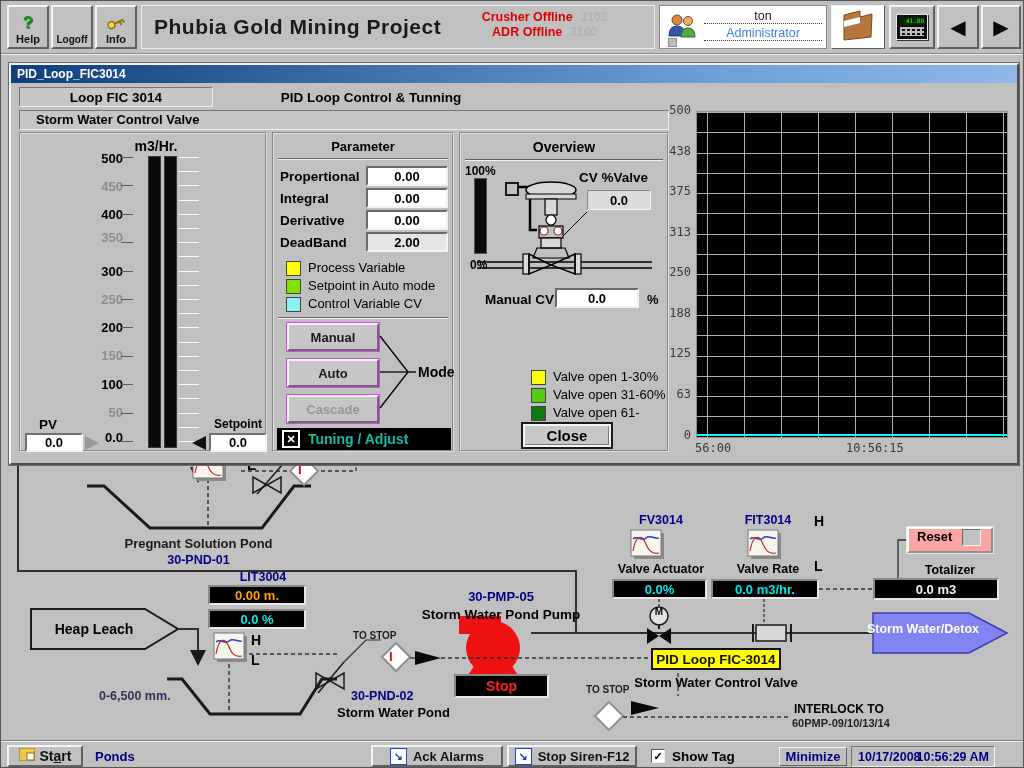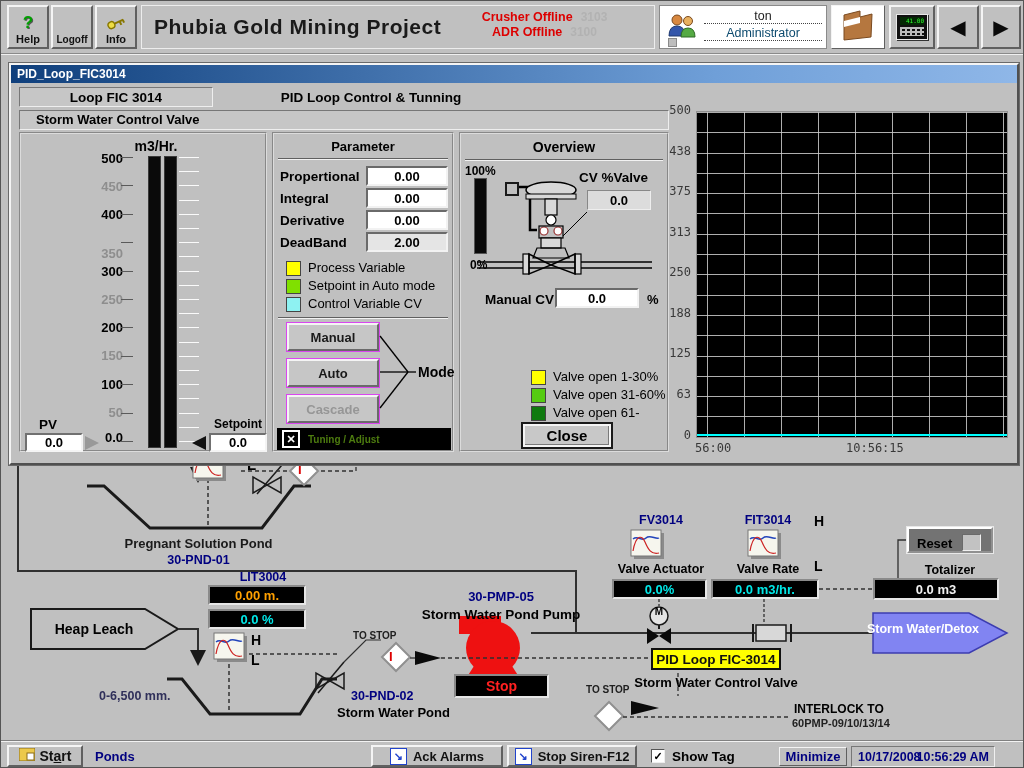--- a/index.html
+++ b/index.html
@@ -37,21 +37,21 @@
   .pread{background:#e5e5e5;border:2px solid;border-color:#6a6a6a #f2f2f2 #f2f2f2 #6a6a6a;
          font-weight:bold;font-size:13px;display:flex;align-items:center;justify-content:center;}
   .legsq{width:13px;height:13px;border:1px solid #444;position:absolute;}
   .modebtn{position:absolute;left:12px;width:92px;height:28px;border:1px solid #d946ef;background:#c6c6c6;}
   .modebtn .inner{width:100%;height:100%;border:2px solid;border-color:#f4f4f4 #6a6a6a #6a6a6a #f4f4f4;
         display:flex;align-items:center;justify-content:center;font-size:13px;font-weight:bold;color:#1a1a1a;box-sizing:border-box;}
   .modebtn.dis .inner{color:#969696;}
   .tuning{position:absolute;left:3px;top:294px;width:174px;height:22px;background:#000;display:flex;align-items:center;}
   .tuning .cb{width:14px;height:14px;border:2px solid #fff;color:#fff;font-size:11px;font-weight:bold;
               display:flex;align-items:center;justify-content:center;margin-left:5px;}
-  .tuning .tl{color:#4d7c0f;font-weight:bold;font-size:10px;margin-left:8px;}
+  .tuning .tl{color:#14b8a6;font-weight:bold;font-size:14px;margin-left:8px;}
   .plot{position:absolute;left:685px;top:46px;width:310px;height:325px;background-color:#000;
         background-image:
           repeating-linear-gradient(to bottom, rgba(205,205,205,.85) 0 1px, transparent 1px 20.3px),
           repeating-linear-gradient(to right, rgba(205,205,205,.85) 0 1px, transparent 1px 37px);
         background-position:0 0,10px 0;border:1px solid #909090;}
   .ytick{position:absolute;width:38px;text-align:right;font-family:"DejaVu Sans Mono",monospace;
          font-size:12px;color:#383838;}
   .xtick{position:absolute;font-family:"DejaVu Sans Mono",monospace;font-size:12px;color:#383838;top:376px;}
   
   .scl{position:absolute;left:36px;width:66px;text-align:right;font-size:13px;font-weight:bold;}
@@ -61,22 +61,22 @@
   
   .taskbar{position:absolute;left:0;top:740px;width:1024px;height:28px;background:#c0c0c0;
            border-top:1px solid #f2f2f2;box-shadow:0 -1px 0 #808080;z-index:9;}
   .tbtn{display:flex;align-items:center;justify-content:center;gap:6px;font-size:13px;font-weight:bold;color:#111;}
   .shortcuticon{width:15px;height:15px;background:#fff;border:1px solid #2244cc;color:#2244cc;
                 font-size:11px;font-weight:bold;display:flex;align-items:center;justify-content:center;}
   .diag-label{white-space:nowrap;}
   .diagram{position:absolute;left:0;top:455px;width:1024px;height:285px;z-index:1;}
   .yellowtag{background:#ffff00;border:2px solid #111;color:#111;font-weight:bold;font-size:13.5px;
              display:flex;align-items:center;justify-content:center;}
-  .resetpanel{border:2px solid;border-color:#fff #909090 #909090 #fff;background:#737373;
-              box-shadow:0 0 0 1px #e8e8e8;display:flex;align-items:flex-end;}
+  .resetpanel{border:2px solid;border-color:#fff #909090 #909090 #fff;background:#fca5a5;
+              box-shadow:0 0 0 1px #e8e8e8;display:flex;align-items:flex-start;}
 </style>
 </head>
 <body>
 
 <div class="screen">
 
   <div class="header">
     <div class="a raised hbtn" style="left:6px;top:4px;width:42px;height:44px;">
       <span style="color:#00a000;font-size:17px;font-weight:bold;text-shadow:1px 1px 0 #555;">?</span>
       <span>Help</span>
@@ -117,21 +117,21 @@
         <svg width="32" height="28" viewBox="0 0 32 28">
             <circle cx="11" cy="8" r="5" fill="#d88840" stroke="#7a4a20"></circle>
             <path d="M3,24 q0,-10 8,-10 q8,0 8,10 z" fill="#3355aa" stroke="#203a70"></path>
             <circle cx="22" cy="9" r="4.5" fill="#e8b060" stroke="#7a4a20"></circle>
             <path d="M15,25 q0,-9 7,-9 q7,0 7,9 z" fill="#55aa44" stroke="#2f6b26"></path>
           </svg>
       </span>
       <span class="a" style="left:8px;top:32px;width:9px;height:9px;background:#bdbdbd;border:1px solid #8a8a8a;"></span>
       <div class="a" style="left:44px;top:3px;width:118px;">
         <div class="dots" style="text-align:center;font-size:12.5px;color:#222;">ton</div>
-        <div class="dots" style="text-align:center;font-size:12.5px;color:#0c4a6e;padding-top:2px;">Administrator</div>
+        <div class="dots" style="text-align:center;font-size:12.5px;color:#3b82f6;padding-top:2px;">Administrator</div>
       </div>
     </div>
 
     <div class="a ctr" style="left:830px;top:4px;width:54px;height:44px;background:#fff;border:1px solid;border-color:#f4f4f4 #606060 #606060 #f4f4f4;">
       <span>
         <svg width="40" height="34" viewBox="0 0 40 34">
             <path d="M6,7 L22,3 L22,9 L34,6 L33,29 L6,32 Z" fill="#b5773f" stroke="#7a4a20" stroke-width="1"></path>
             <path d="M6,13 L22,9 L22,15 L6,19 Z" fill="#fff"></path>
           </svg>
       </span>
@@ -281,21 +281,21 @@
 
     <div class="a fieldbox ctr b" style="left:8px;top:22px;width:194px;height:20px;font-size:13.5px;">Loop FIC 3014</div>
     <div class="a ctr b" style="left:230px;top:22px;width:260px;height:20px;font-size:13.5px;">PID Loop Control &amp; Tunning</div>
     <div class="a fieldbox b" style="left:8px;top:45px;width:650px;height:20px;font-size:13px;line-height:18px;padding-left:16px;">Storm Water Control Valve</div>
 
     <div class="a panel" style="left:8px;top:67px;width:248px;height:320px;">
       <div class="a b ctr" style="left:70px;top:4px;width:130px;font-size:14px;">m3/Hr.</div>
       <div class="scl" style="top:17px;">500</div>
       <div class="scl min" style="top:45px;">450</div>
       <div class="scl" style="top:73px;">400</div>
-      <div class="scl min" style="top:112px;">350</div>
+      <div class="scl min" style="top:96px;">350</div>
       <div class="scl" style="top:130px;">300</div>
       <div class="scl min" style="top:158px;">250</div>
       <div class="scl" style="top:186px;">200</div>
       <div class="scl min" style="top:214px;">150</div>
       <div class="scl" style="top:243px;">100</div>
       <div class="scl min" style="top:271px;">50</div>
       <div class="scl" style="top:296px;">0.0</div>
       <div class="a" style="left:100px;top:23px;width:12px;height:286px;background:repeating-linear-gradient(to bottom,#5a5a5a 0 1px,transparent 1px 28.4px);"></div>
       <div class="a" style="left:158px;top:23px;width:20px;height:286px;background:repeating-linear-gradient(to bottom,#fafafa 0 1px,transparent 1px 14.2px);"></div>
       <div class="a" style="left:127px;top:22px;width:13px;height:292px;background:#0a0a0a;border:1px solid #3a3a3a;"></div>

